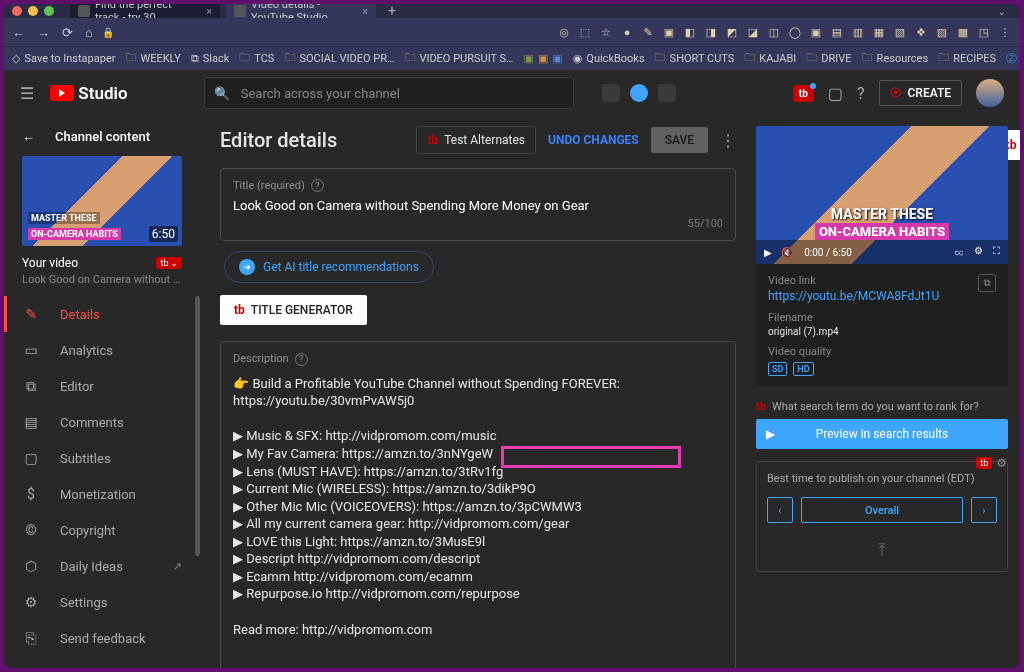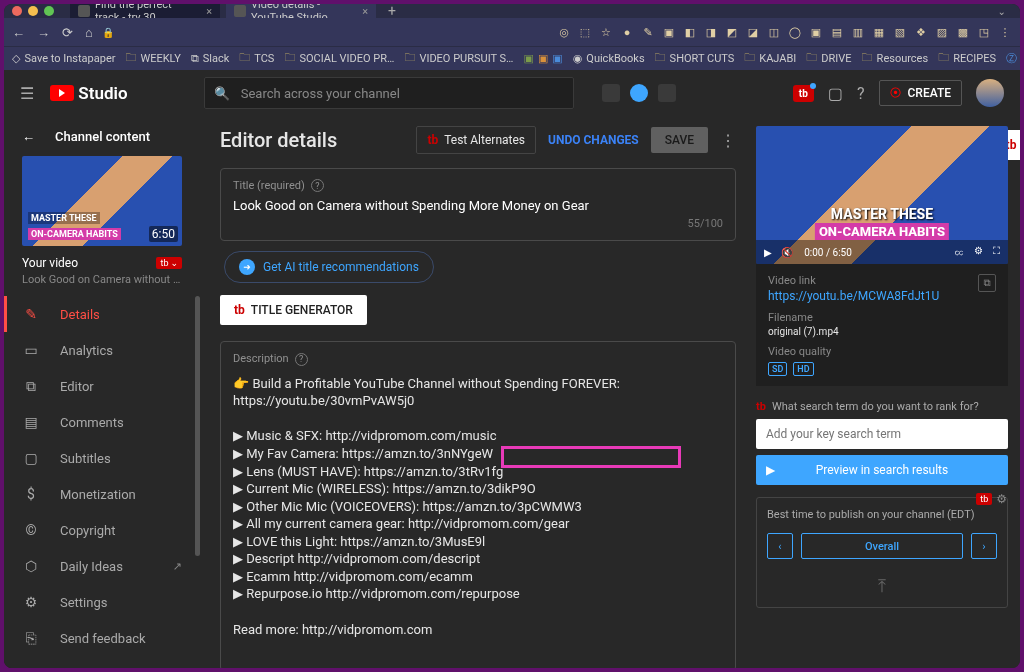--- a/index.html
+++ b/index.html
@@ -406,21 +406,20 @@
         <div class="quality-badges">
           <span class="qb">SD</span>
           <span class="qb">HD</span>
         </div>
       </div>
 
       <div class="rank-row">
         <span class="tb-ic">tb</span>
         <span>What search term do you want to rank for?</span>
       </div>
-      <input class="search-input" placeholder="Add your key search term" style="">
       <div class="preview-btn">
         <span class="pv-ic">▶</span>
         <span>Preview in search results</span>
       </div>
 
       <div class="best-time">
         <div class="bt-gear">
           <span class="tb">tb</span>
           <span class="g">⚙</span>
         </div>

